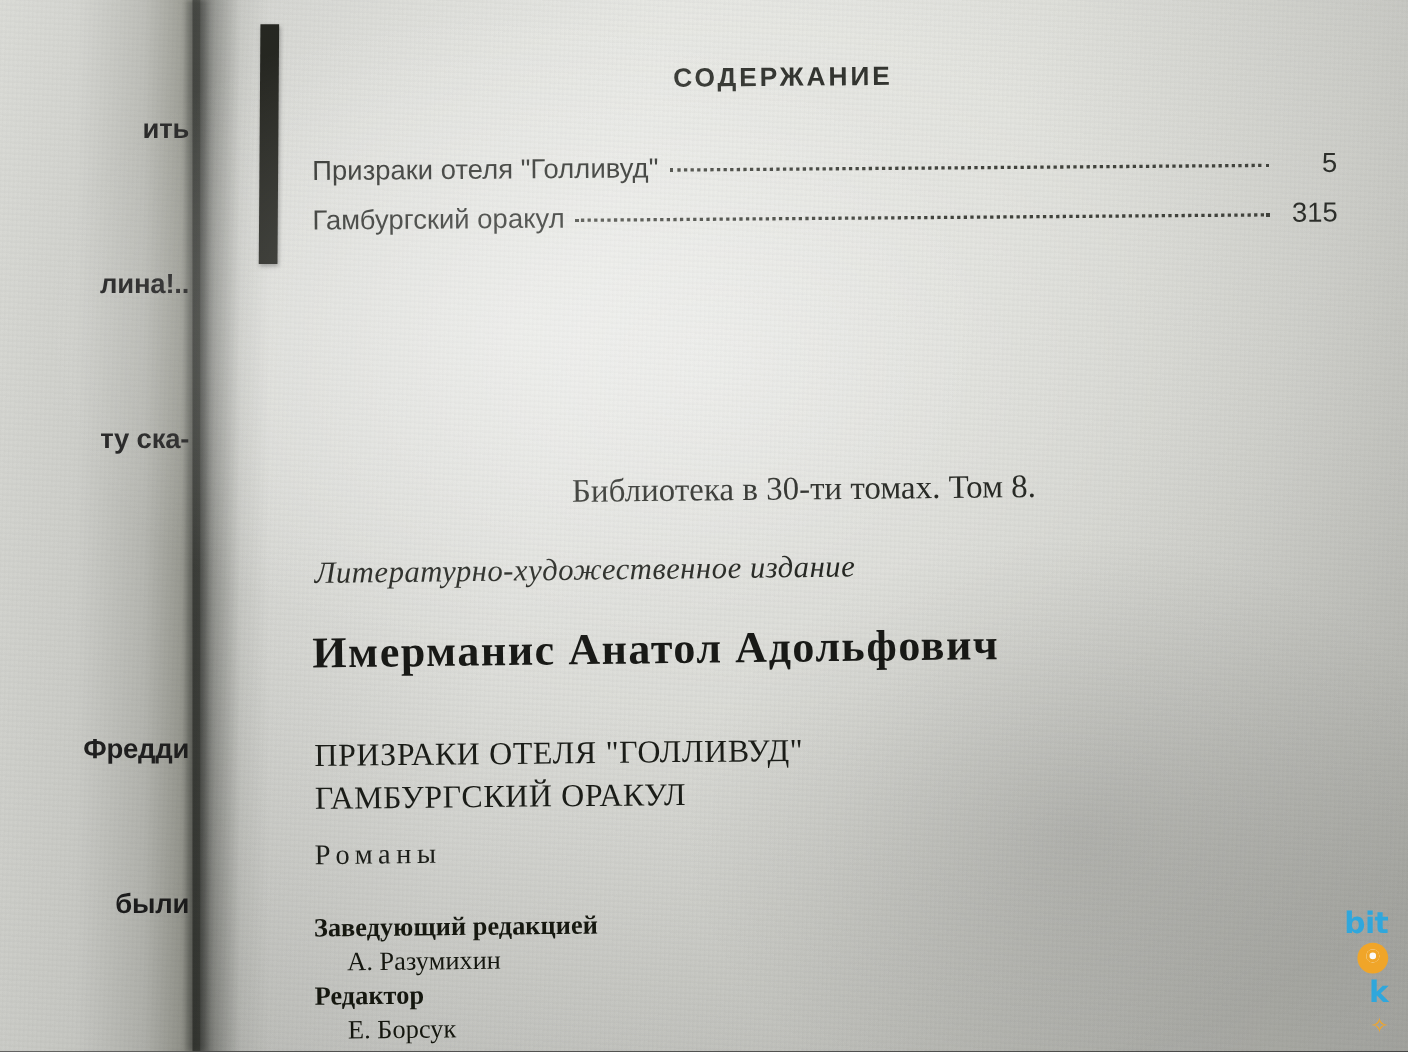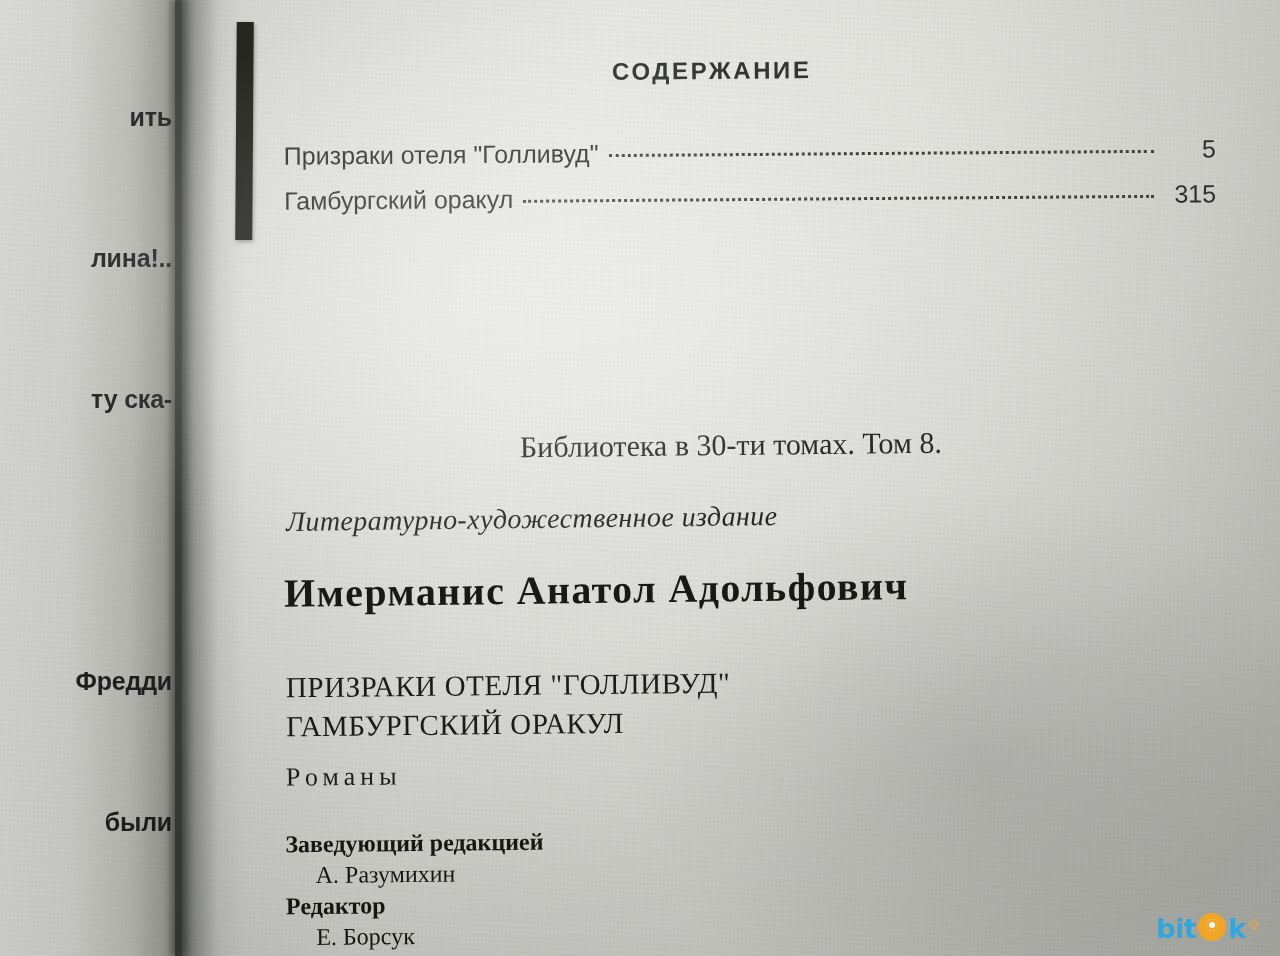--- a/index.html
+++ b/index.html
@@ -205,27 +205,28 @@
       radial-gradient(ellipse 620px 420px at 470px 300px, rgba(255,255,255,0.30), rgba(255,255,255,0) 70%),
       radial-gradient(ellipse 500px 380px at 980px 760px, rgba(0,0,0,0.10), rgba(0,0,0,0) 72%),
       linear-gradient(180deg, rgba(255,255,255,0.08) 0%, rgba(0,0,0,0.06) 100%);
   }
 
   
   .watermark {
     position: absolute;
     right: 18px; bottom: 12px;
     display: flex;
-    align-items: flex-start;
+    align-items: flex-end;
     gap: 2px;
     font-family: "DejaVu Sans", sans-serif;
     font-weight: 700;
     font-size: 27px;
     letter-spacing: -0.5px;
     opacity: .95;
+    flex-direction: column;
   }
   .wm-a { color: #2aa8e0; }
   .wm-o {
     position: relative;
     width: 28px; height: 28px;
     border-radius: 50%;
     background: #f5a623;
     display: inline-block;
   }
   .wm-o::after {

